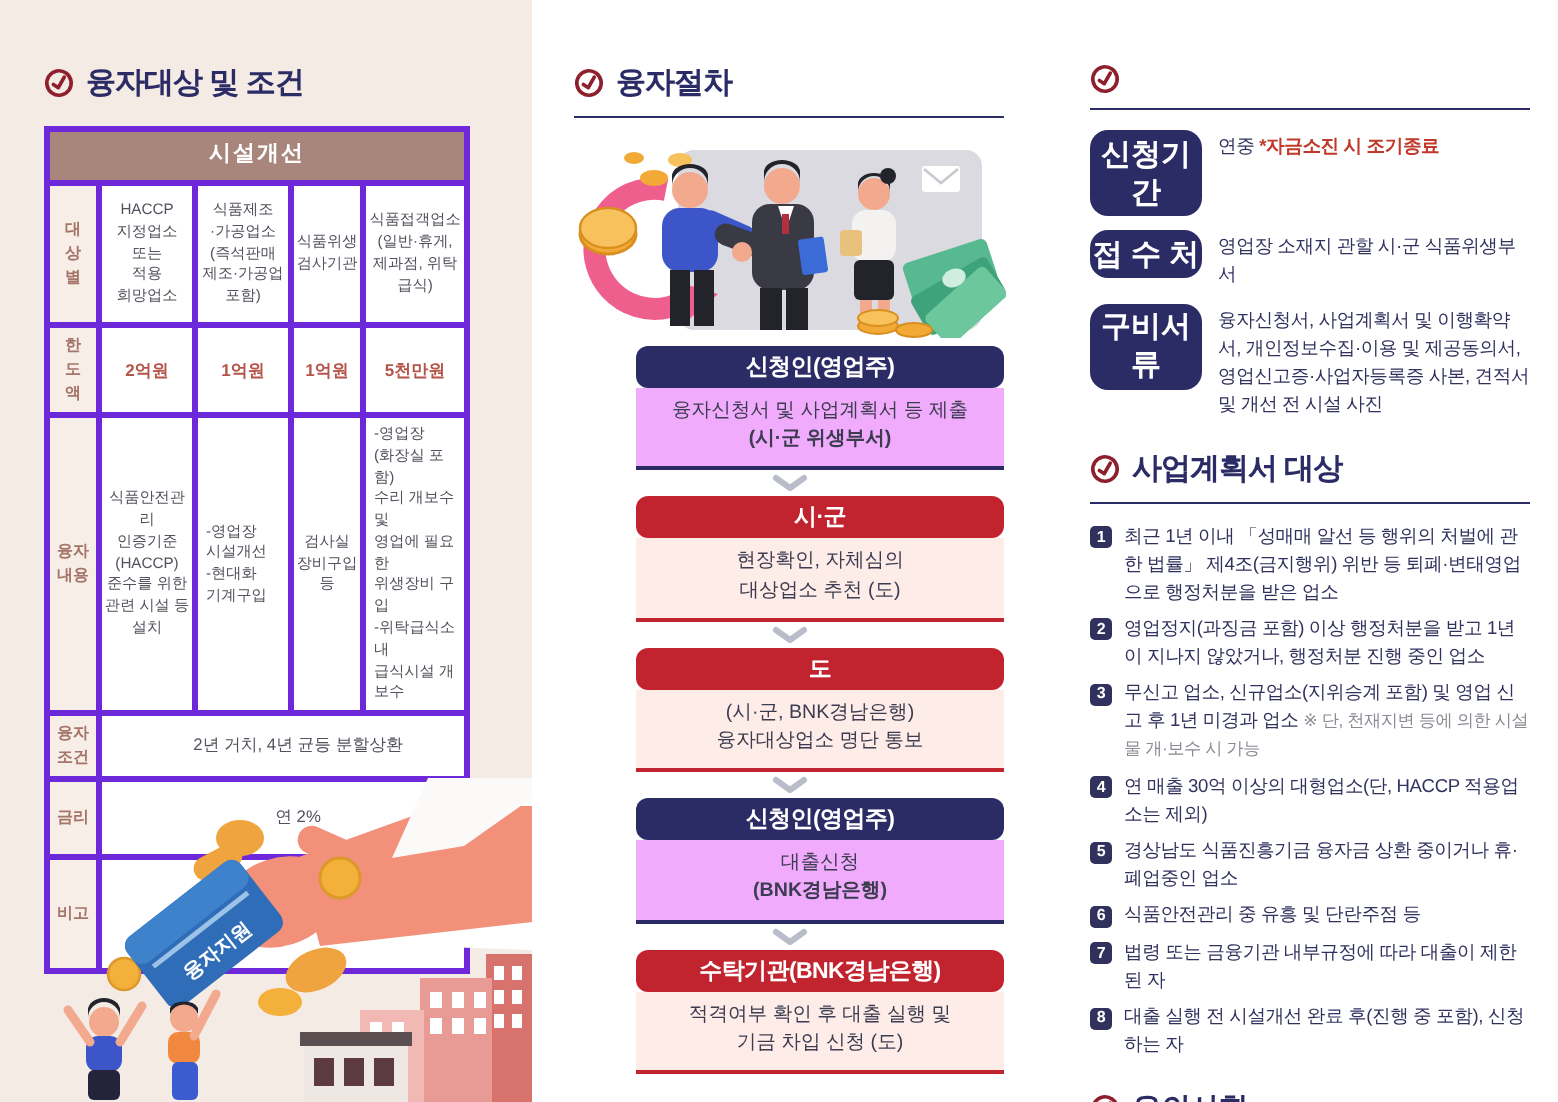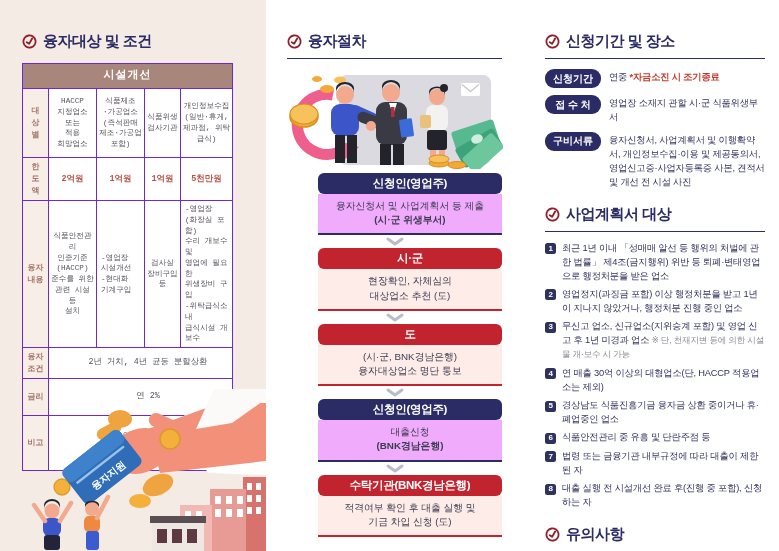--- a/index.html
+++ b/index.html
@@ -4,22 +4,22 @@
 <style>
   html,body{margin:0;padding:0;background:#fff;}
   .page{position:relative;width:779px;height:551px;background:#ffffff;overflow:hidden;
         font-family:"Liberation Sans","DejaVu Sans",sans-serif;color:#31315e;}
   
   .sec-title{display:flex;align-items:center;gap:6px;color:#2b2b66;font-weight:bold;font-size:15px;letter-spacing:-0.5px;}
   .sec-rule{border:0;border-top:1.6px solid #2b2b66;margin:7px 0 10px 0;}
   
   .col-left{position:absolute;left:0;top:0;width:266px;height:551px;background:#f4ebe5;box-sizing:border-box;padding:32px 0 0 22px;}
   table.loan{border-collapse:collapse;margin-top:12px;width:210px;table-layout:fixed;}
-  table.loan td{border:1px solid #6d28d9;background:#fff;text-align:center;vertical-align:middle;
-                font-size:7.6px;line-height:1.42;color:#55505c;white-space:pre-line;padding:3px 1px;font-family:Liberation Mono, monospace;}
+  table.loan td{border:3px solid #6d28d9;background:#fff;text-align:center;vertical-align:middle;
+                font-size:7.6px;line-height:1.42;color:#55505c;white-space:pre-line;padding:3px 1px;}
   table.loan td.thead{background:#a8867b;color:#fff;font-weight:bold;font-size:11px;height:18px;letter-spacing:1px;}
   table.loan td.lbl{background:#f6eee7;color:#a5756a;font-weight:bold;font-size:8px;width:26px;line-height:1.5;}
   table.loan td.val{color:#b5554a;font-weight:bold;font-size:8.5px;height:22px;}
   table.loan td.leftcell{text-align:left;padding-left:4px;}
   table.loan tr.r-target td{height:62px;}
   table.loan tr.r-content td{height:100px;}
   table.loan td.wide{font-size:8.4px;height:22px;padding-left:16px;}
   table.loan td.rateCell{height:30px;}
   table.loan td.noteCell{height:34px;}
   .redtxt{color:#c0392b;font-weight:bold;}
@@ -33,21 +33,21 @@
   .step-body{text-align:center;font-size:9.8px;line-height:1.45;color:#3c3c50;padding:5px 2px 6px 2px;}
   .step.navy .step-header{background:#2b2b66;}
   .step.navy .step-body{background:#f0abfc;border-bottom:2px solid #2b2b66;}
   .step.red .step-header{background:#c2242f;}
   .step.red .step-body{background:#fdece8;border-bottom:2px solid #c2242f;}
   .step .strong{font-weight:bold;}
   .chev{height:13px;display:flex;align-items:center;justify-content:center;}
   
   .col-right{position:absolute;left:520px;top:0;width:259px;height:551px;box-sizing:border-box;padding:32px 14px 0 25px;}
   .def-row{display:flex;gap:8px;align-items:flex-start;margin-bottom:7px;font-size:9.3px;color:#31315e;}
-  .pill{flex:none;background:#2b2b66;color:#fff;font-weight:bold;font-size:10px;border-radius:9px;
+  .pill{flex:none;background:#2b2b66;color:#fff;font-weight:bold;font-size:15px;border-radius:9px;
         width:56px;text-align:center;padding:2.5px 0;}
   .def-text{line-height:1.5;padding-top:2px;letter-spacing:-0.2px;}
   .num-item{display:flex;gap:6px;font-size:9.3px;line-height:1.5;color:#31315e;margin-bottom:4.5px;letter-spacing:-0.2px;}
   .badge{flex:none;width:11px;height:11px;margin-top:1.5px;background:#31315e;color:#fff;font-size:8px;font-weight:bold;
          display:flex;align-items:center;justify-content:center;border-radius:2.5px;}
   .graynote{color:#8a8a93;font-size:8.6px;}
   .sec-gap{margin-top:15px;}
 </style>
 </head>
 <body>
@@ -86,21 +86,21 @@
 또는
 적용
 희망업소</td>
         <td class="cell">식품제조
 ·가공업소
 (즉석판매
 제조·가공업
 포함)</td>
         <td class="cell">식품위생
 검사기관</td>
-        <td class="cell">개인정보수집
+        <td class="cell">식품접객업소
 (일반·휴게,
 제과점, 위탁급식)</td>
       </tr>
       <tr>
         <td class="lbl">한
 도
 액</td>
         <td class="val">2억원</td>
         <td class="val">1억원</td>
         <td class="val">1억원</td>
@@ -352,21 +352,20 @@
 
   <section class="col-right">
 
     <div class="sec-title">
       <svg width="15" height="15" viewBox="0 0 14 14">
         <g transform="rotate(-10 7 7)">
             <circle cx="7" cy="7" r="5.7" fill="none" stroke="#8e1f2c" stroke-width="1.7"></circle>
         <path d="M4.3 7.2 L6.3 9.1 L9.9 4.7" fill="none" stroke="#8e1f2c" stroke-width="1.7" stroke-linecap="round" stroke-linejoin="round"></path>
           </g>
       </svg>
-      <span>신청기간 및 장소</span>
     </div>
     <hr class="sec-rule">
 
     <div class="def-row">
       <span class="pill">신청기간</span>
       <span class="def-text">
         <span>연중 </span><span class="redtxt">*자금소진 시 조기종료</span>
       </span>
     </div>
     <div class="def-row">

